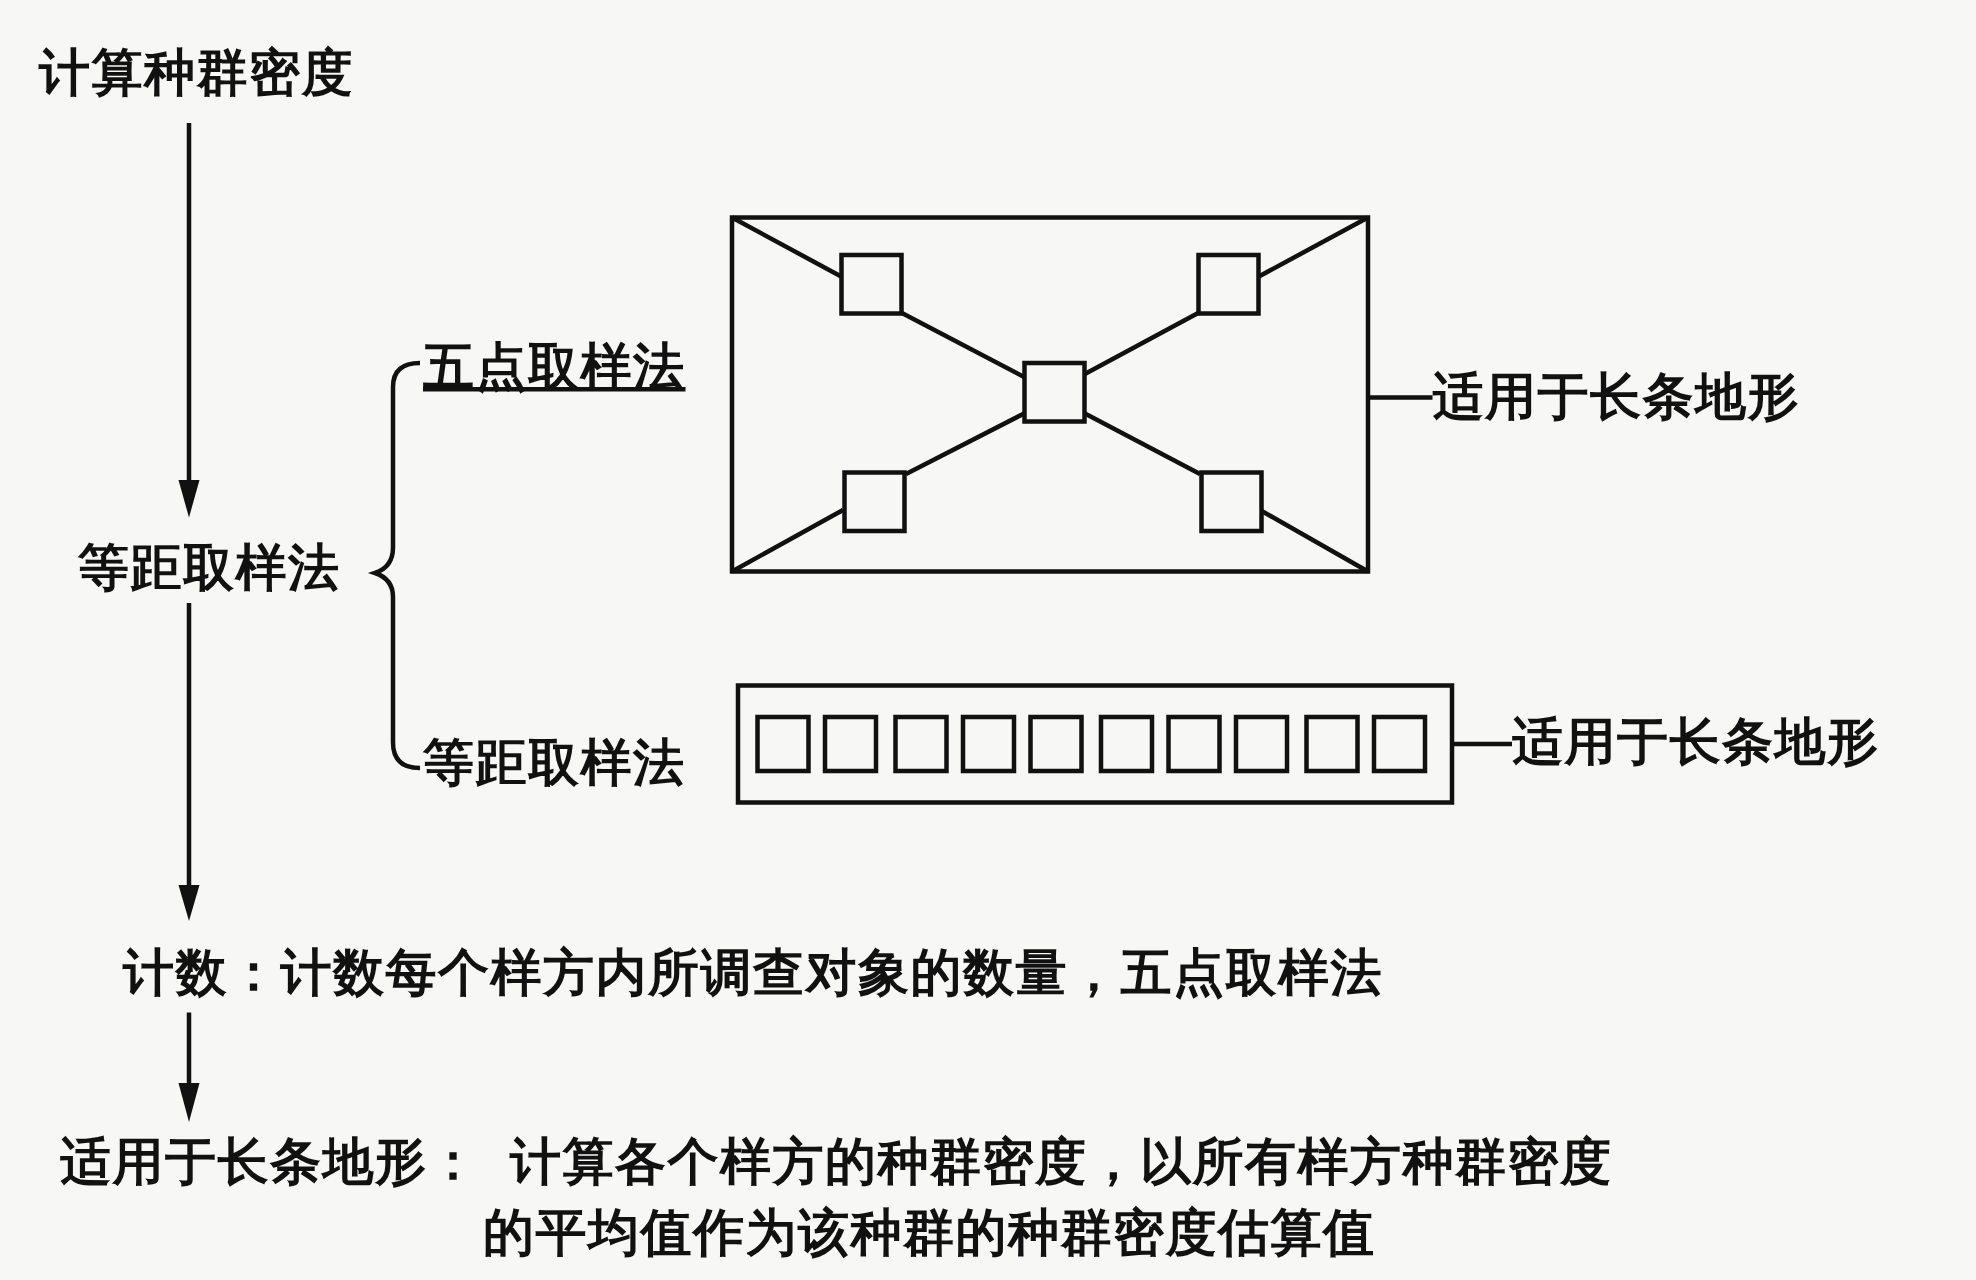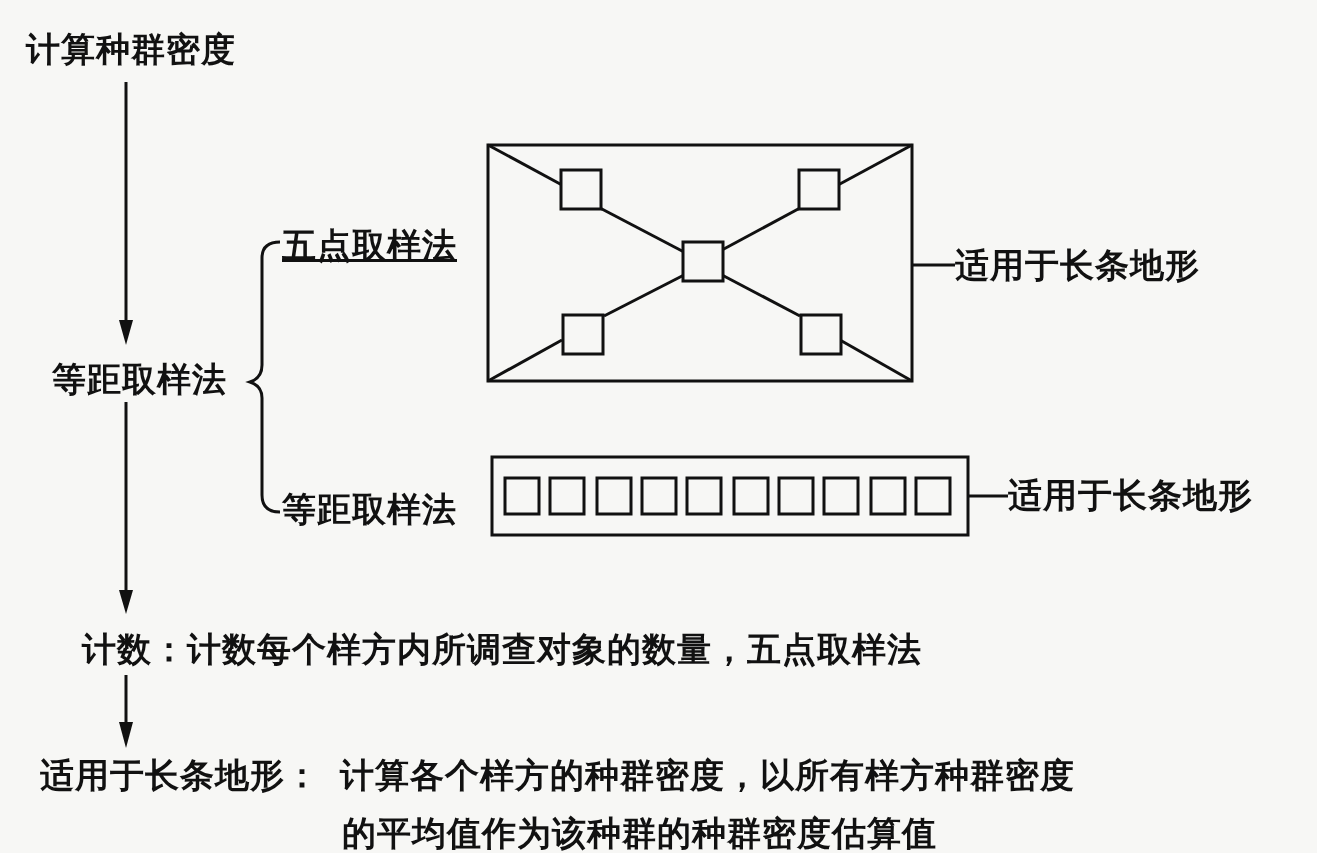--- a/index.html
+++ b/index.html
@@ -73,13 +73,13 @@
 <div class="txt" style="left:282px; top:228px;text-decoration:underline;">五点取样法</div>
 <div class="txt" style="left:955px; top:248px;">适用于长条地形</div>
 
 <div class="txt" style="left:282px; top:493px;font-family:Liberation Serif, serif;">等距取样法</div>
 <div class="txt" style="left:1008px; top:478px;">适用于长条地形</div>
 
 <div class="txt" style="left:82px; top:632px;">计数：计数每个样方内所调查对象的数量，五点取样法</div>
 
 <div class="txt" style="left:40px; top:758px;">适用于长条地形：</div>
 <div class="txt" style="left:340px; top:758px;">计算各个样方的种群密度，以所有样方种群密度</div>
-<div class="txt" style="left:342px; top:805px;margin-top:11px;">的平均值作为该种群的种群密度估算值</div>
+<div class="txt" style="left:322px; top:805px;">的平均值作为该种群的种群密度估算值</div>
 
 </body></html>

